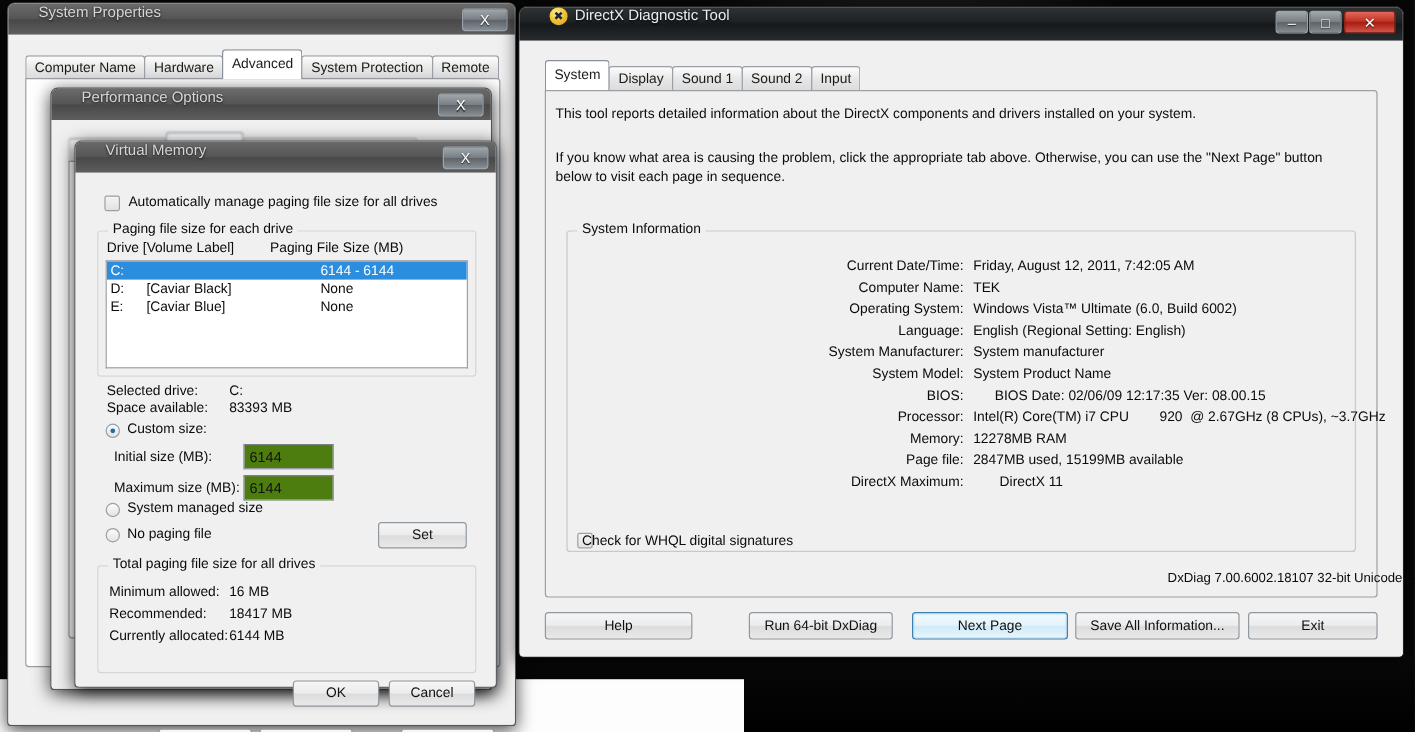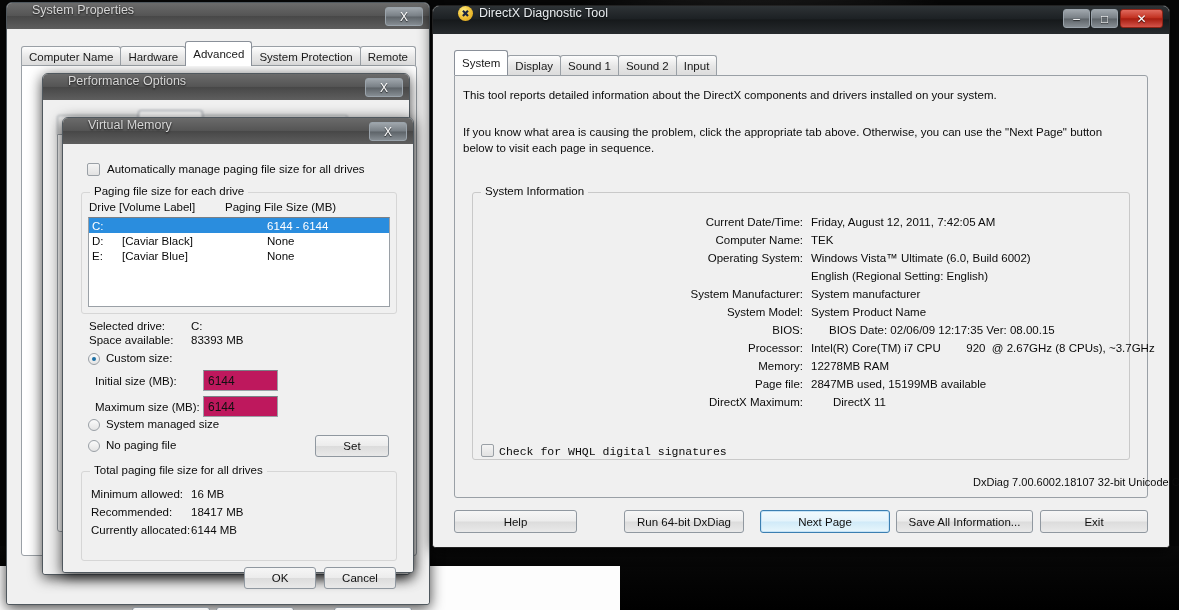--- a/index.html
+++ b/index.html
@@ -160,21 +160,21 @@
   .btn.default {
     border: 1px solid #3c7fb1;
     box-shadow: inset 0 0 0 1px #c5e3f7;
     background: linear-gradient(180deg, #f2fafd 0%, #e4f3fb 48%, #d0eaf8 52%, #e8f6fc 100%);
   }
   .btn.disabled { color: #9a9a9a; }
 
   
   .textbox {
     position: absolute;
-    background: #be185d;
+    background: #4d7c0f;
     border: 1px solid #9aa0a6;
     border-top-color: #7a8086;
     font-size: 12px;
     color: #111;
     padding: 2px 4px;
     display: flex; align-items: center;
   }
   .listbox {
     position: absolute;
     background: #fff;
@@ -386,20 +386,21 @@
 
       <div class="lbl lbl-r" style="left:50px; top:182px; width:320px;">Current Date/Time:</div>
       <div class="lbl" style="left:378px; top:182px;">Friday, August 12, 2011, 7:42:05 AM</div>
 
       <div class="lbl lbl-r" style="left:50px; top:200px; width:320px;">Computer Name:</div>
       <div class="lbl" style="left:378px; top:200px;">TEK</div>
 
       <div class="lbl lbl-r" style="left:50px; top:218px; width:320px;">Operating System:</div>
       <div class="lbl" style="left:378px; top:218px;">Windows Vista™ Ultimate (6.0, Build 6002)</div>
 
+      <div class="lbl lbl-r" style="left:50px; top:236px; width:320px;">Language:</div>
       <div class="lbl" style="left:378px; top:236px;">English (Regional Setting: English)</div>
 
       <div class="lbl lbl-r" style="left:50px; top:254px; width:320px;">System Manufacturer:</div>
       <div class="lbl" style="left:378px; top:254px;">System manufacturer</div>
 
       <div class="lbl lbl-r" style="left:50px; top:272px; width:320px;">System Model:</div>
       <div class="lbl" style="left:378px; top:272px;text-align:right;">System Product Name</div>
 
       <div class="lbl lbl-r" style="left:50px; top:290px; width:320px;">BIOS:</div>
       <div class="lbl" style="left:378px; top:290px;margin-left:18px;">BIOS Date: 02/06/09 12:17:35 Ver: 08.00.15</div>
@@ -410,21 +411,21 @@
       <div class="lbl lbl-r" style="left:50px; top:326px; width:320px;">Memory:</div>
       <div class="lbl" style="left:378px; top:326px;">12278MB RAM</div>
 
       <div class="lbl lbl-r" style="left:50px; top:344px; width:320px;">Page file:</div>
       <div class="lbl" style="left:378px; top:344px;">2847MB used, 15199MB available</div>
 
       <div class="lbl lbl-r" style="left:50px; top:362px; width:320px;">DirectX Maximum:</div>
       <div class="lbl" style="left:378px; top:362px;padding-left:22px;">DirectX 11</div>
 
       <div class="chk" style="left:48px; top:410px;"></div>
-      <div class="lbl" style="left:66px; top:411px;font-family:Liberation Mono, monospace;">Check for WHQL digital signatures</div>
+      <div class="lbl" style="left:52px; top:411px;">Check for WHQL digital signatures</div>
 
       <div class="lbl" style="left:540px; top:442px; font-size:11px;">DxDiag 7.00.6002.18107 32-bit Unicode  Copyright © 1998-2006 Microsoft Corporation.  All rights reserved.</div>
 
       <div class="btn" style="left:21px; top:476px; width:123px; height:23px;">Help</div>
       <div class="btn" style="left:155px; top:476px; width:120px; height:23px;margin-left:36px;">Run 64-bit DxDiag</div>
       <div class="btn default" style="left:327px; top:476px; width:130px; height:23px;">Next Page</div>
       <div class="btn" style="left:463px; top:476px; width:137px; height:23px;">Save All Information...</div>
       <div class="btn" style="left:607px; top:476px; width:108px; height:23px;">Exit</div>
     </div>
   </div>

